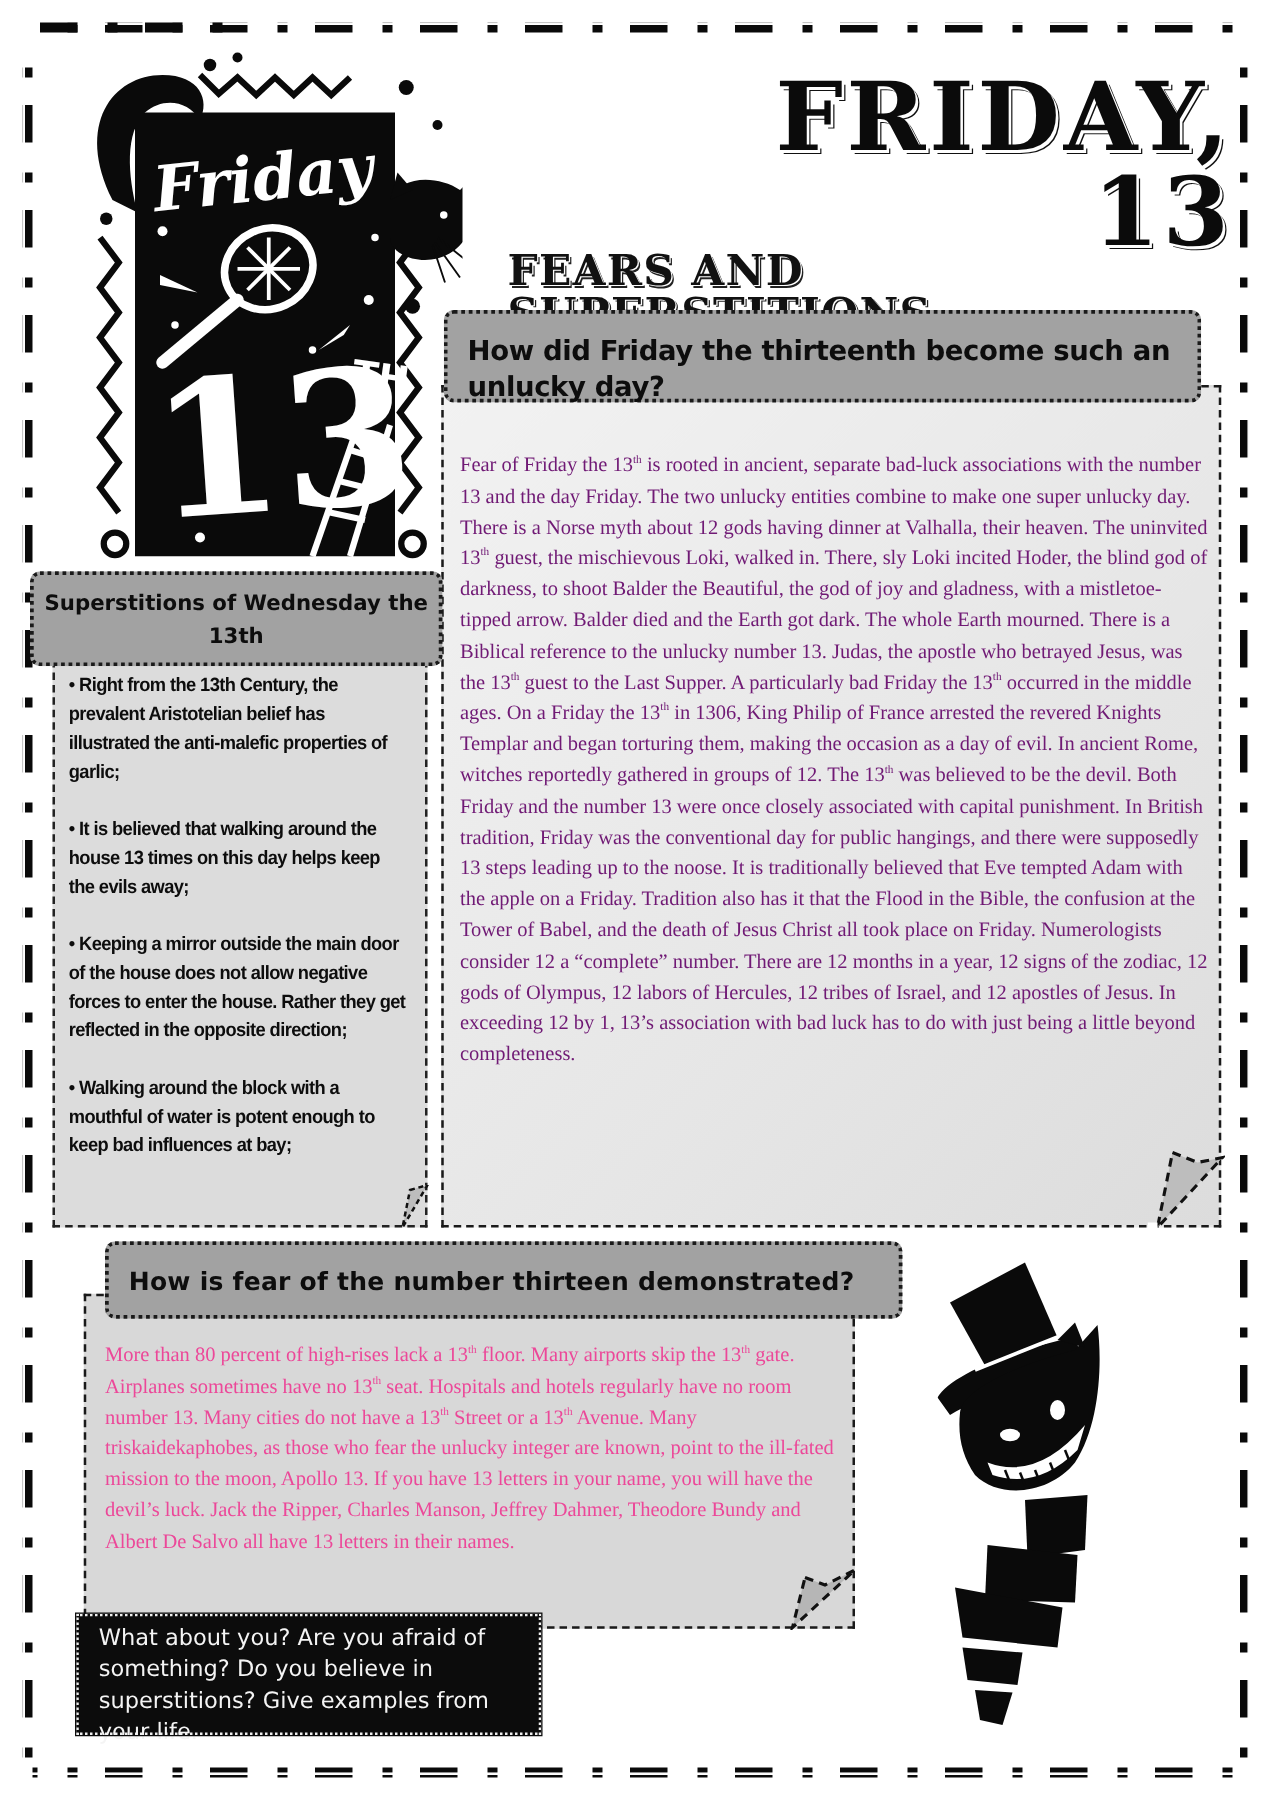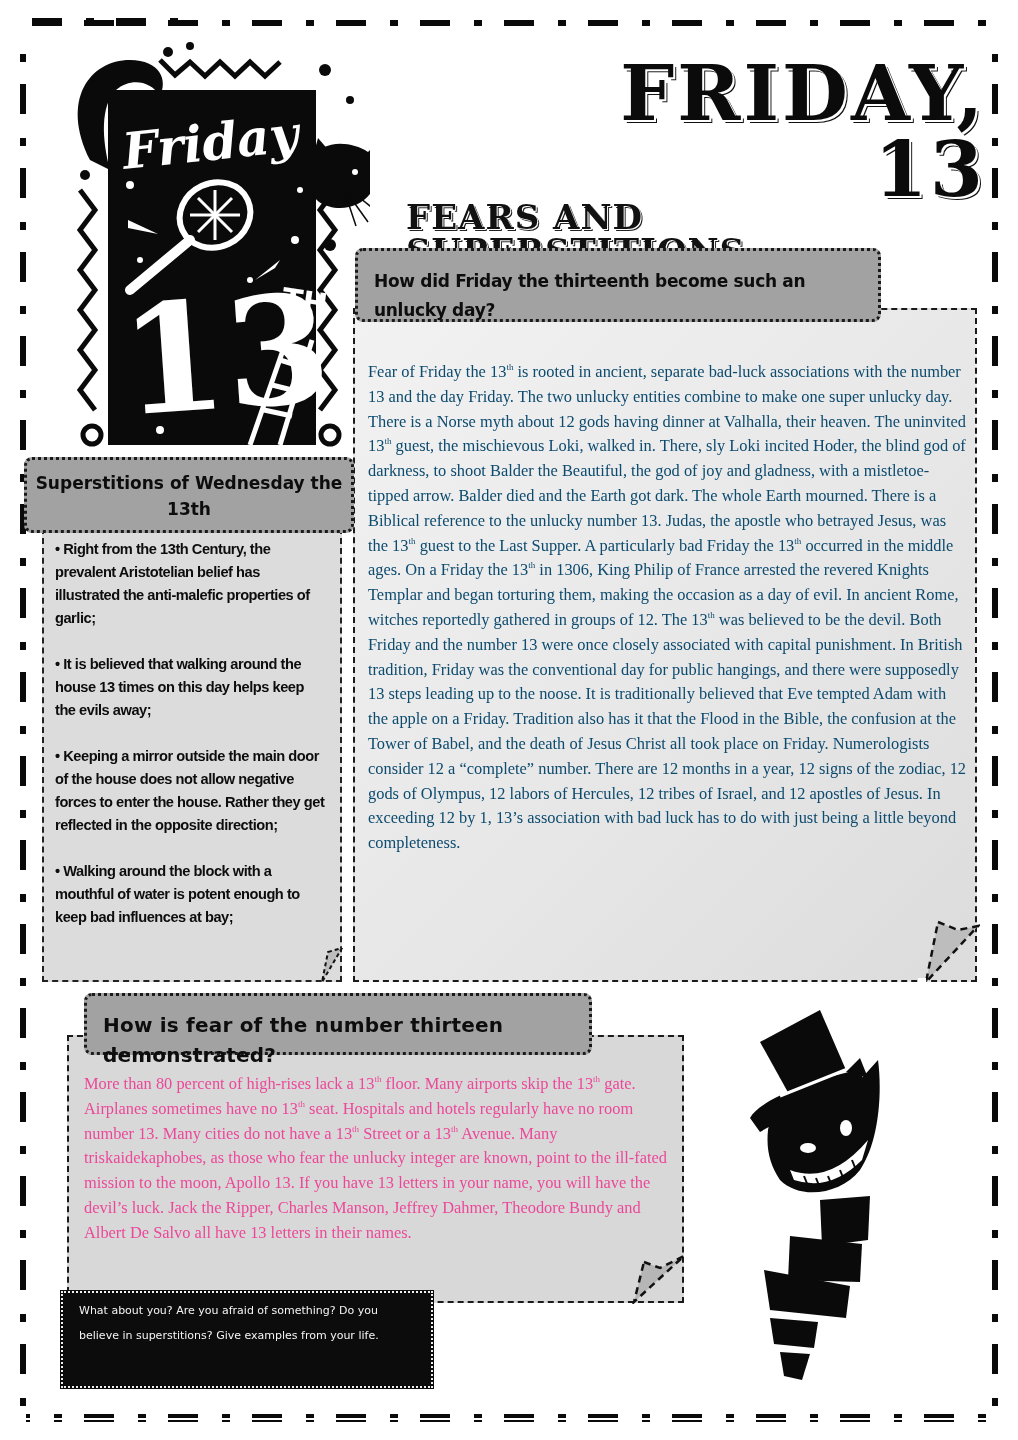--- a/index.html
+++ b/index.html
@@ -30,49 +30,49 @@
   .note {
     position: absolute; background: #e4e4e4; border: 2px dashed #1a1a1a;
   }
   .heading-tab {
     position: absolute; background: #a2a2a2; border: 3px dotted #1a1a1a; border-radius: 8px;
     color: #0d0d0d;
   }
 
   
   .article { left: 353px; top: 308px; width: 624px; height: 674px; background: linear-gradient(135deg,#f2f2f2 0%, #e6e6e6 60%, #dcdcdc 100%); }
-  .article-heading { left: 355px; top: 248px; width: 526px; height: 74px; padding: 16px 14px 0 16px;
-    font-family: "DejaVu Sans", sans-serif; font-weight: bold; font-size: 17px; line-height: 29px; letter-spacing: -0.3px; }
+  .article-heading { left: 355px; top: 248px; width: 606px; height: 74px; padding: 16px 14px 0 16px;
+    font-family: "DejaVu Sans", sans-serif; font-weight: bold; font-size: 22px; line-height: 29px; letter-spacing: -0.3px; }
   .article-text { position: absolute; left: 368px; top: 360px; width: 600px;
-    font-size: 16.4px; line-height: 24.8px; color: #0c4a6e; text-align: left; }
+    font-size: 16.4px; line-height: 24.8px; color: #701a75; text-align: left; }
   sup { font-size: 9px; line-height: 0; vertical-align: 7px; }
 
   
   .sup-heading { left: 24px; top: 457px; width: 330px; height: 76px; padding: 10px 8px 0 8px; text-align: center;
     font-family: "DejaVu Sans", sans-serif; font-weight: bold; font-size: 17px; line-height: 26px; }
   .sup-box { left: 42px; top: 528px; width: 300px; height: 454px; border-style: dashed; border-width: 2px; border-color:#222; background:#dcdcdc; }
   .sup-list { position: absolute; left: 55px; top: 537px; width: 285px;
     font-family: "Liberation Sans", sans-serif; font-weight: bold; font-size: 15.4px; line-height: 23px;
     letter-spacing: -0.5px; transform: scaleX(0.95); transform-origin: left top; color: #0d0d0d; }
   .sup-list li { list-style: none; margin-bottom: 23px; }
 
   
   .bottom-note { left: 67px; top: 1035px; width: 617px; height: 268px; background: #d8d8d8; }
-  .bottom-heading { left: 84px; top: 993px; width: 508px; height: 62px; padding: 14px 0 0 16px;
+  .bottom-heading { left: 84px; top: 993px; width: 638px; height: 62px; padding: 14px 0 0 16px;
     font-family: "DejaVu Sans", sans-serif; font-weight: bold; font-size: 20px; line-height: 30px; letter-spacing: 0.2px; }
   .bottom-text { position: absolute; left: 84px; top: 1072px; width: 595px;
     font-size: 16.4px; line-height: 24.8px; color: #ec4899; }
 
   
   .curl { position: absolute; }
 
   
   .question { position: absolute; left: 61px; top: 1291px; width: 372px; height: 97px; background: #0c0c0c;
     border: 2px dotted #f0f0f0; outline: 1px solid #0c0c0c; padding: 5px 10px 0 16px;
-    font-family: "DejaVu Sans", sans-serif; font-size: 11px; line-height: 25px; color: #f4f4f4; }
+    font-family: "DejaVu Sans", sans-serif; font-size: 18px; line-height: 25px; color: #f4f4f4; }
 
   .cat-art { position: absolute; left: 750px; top: 1000px; width: 130px; height: 390px; }
 </style>
 </head>
 <body>
 
 <svg class="frame" viewBox="0 0 1018 1440">
   <g fill="#0a0a0a">
 
     <g>

